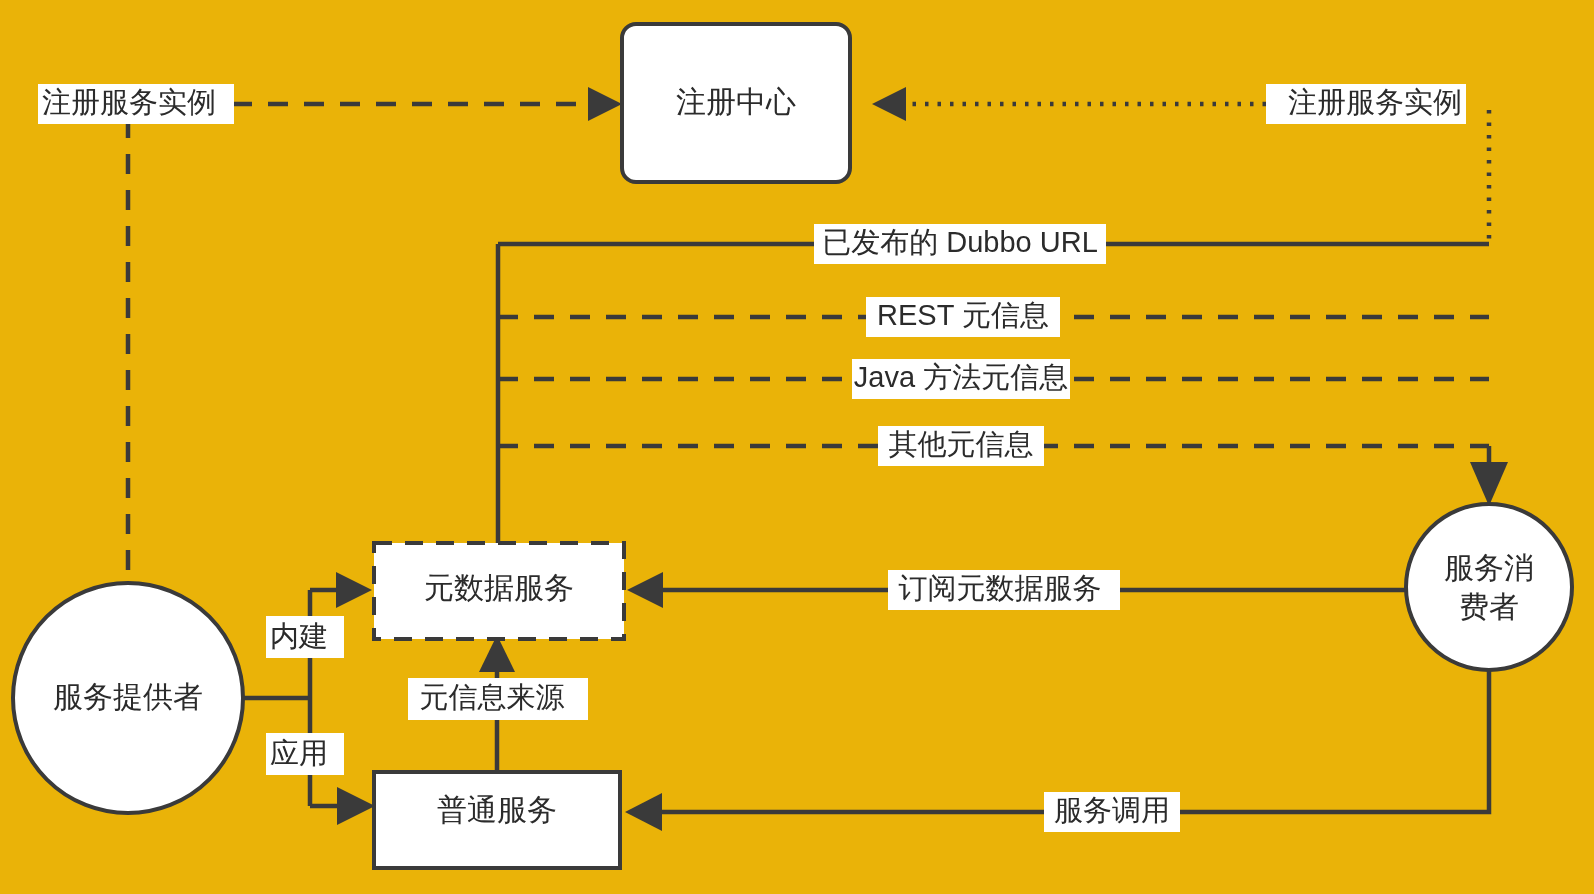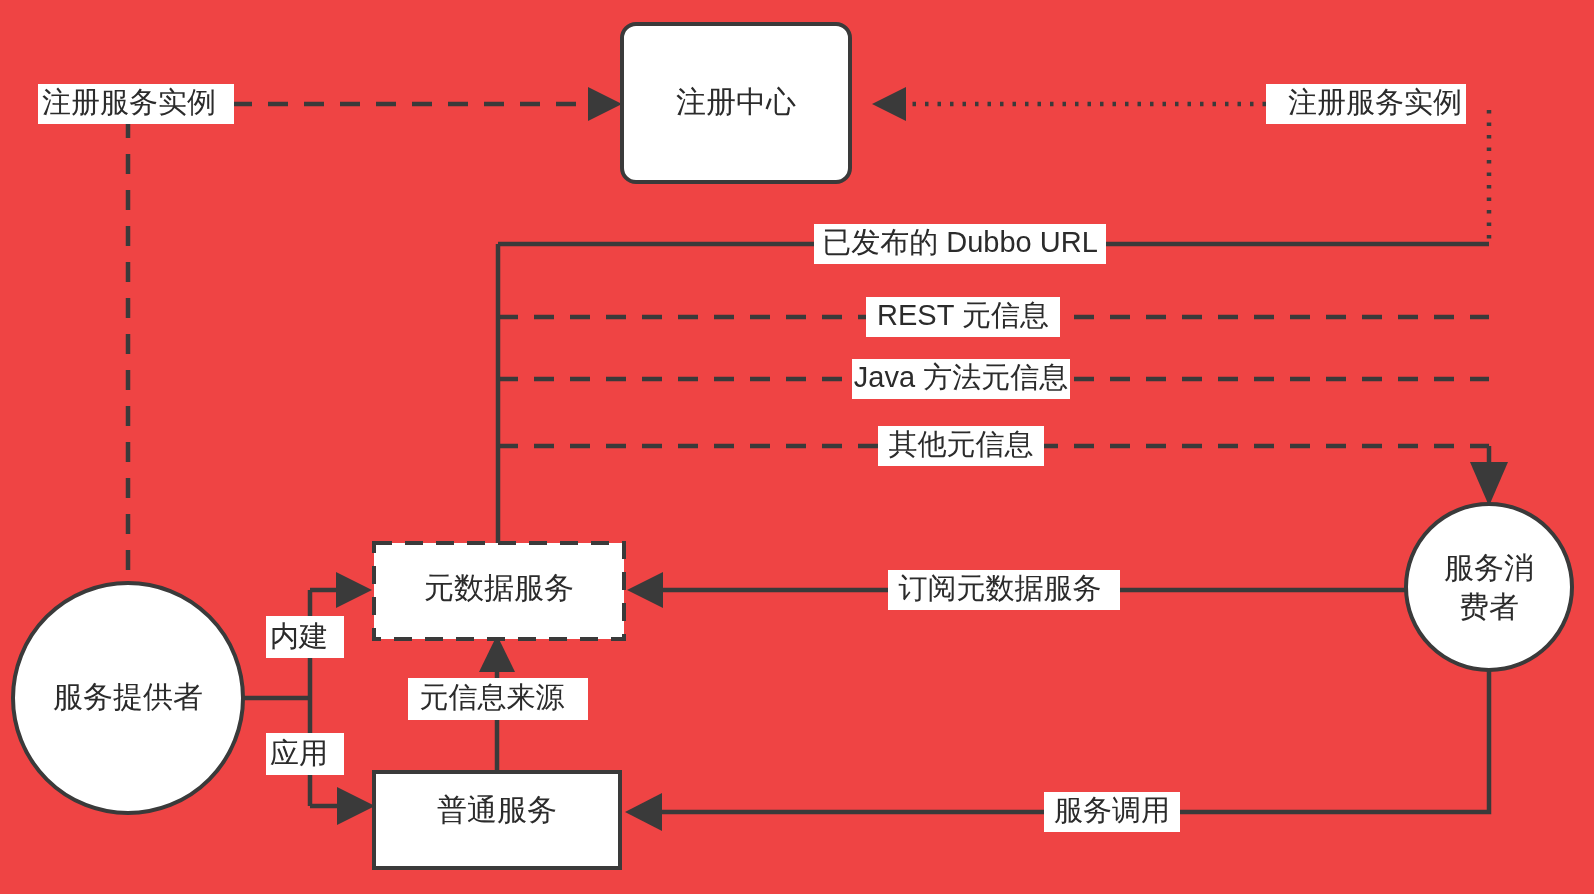--- a/index.html
+++ b/index.html
@@ -10,21 +10,21 @@
   body {
     width: 1594px;
     height: 894px;
     overflow: hidden;
     font-family: "Liberation Sans", "DejaVu Sans", sans-serif;
   }
   #diagram-root {
     position: relative;
     width: 1594px;
     height: 894px;
-    background: #ef4444;
+    background: #eab308;
   }
   svg.diagram-canvas {
     display: block;
     width: 1594px;
     height: 894px;
   }
   .node-shape {
     fill: #ffffff;
     stroke: #3a3a3a;
     stroke-width: 4;

